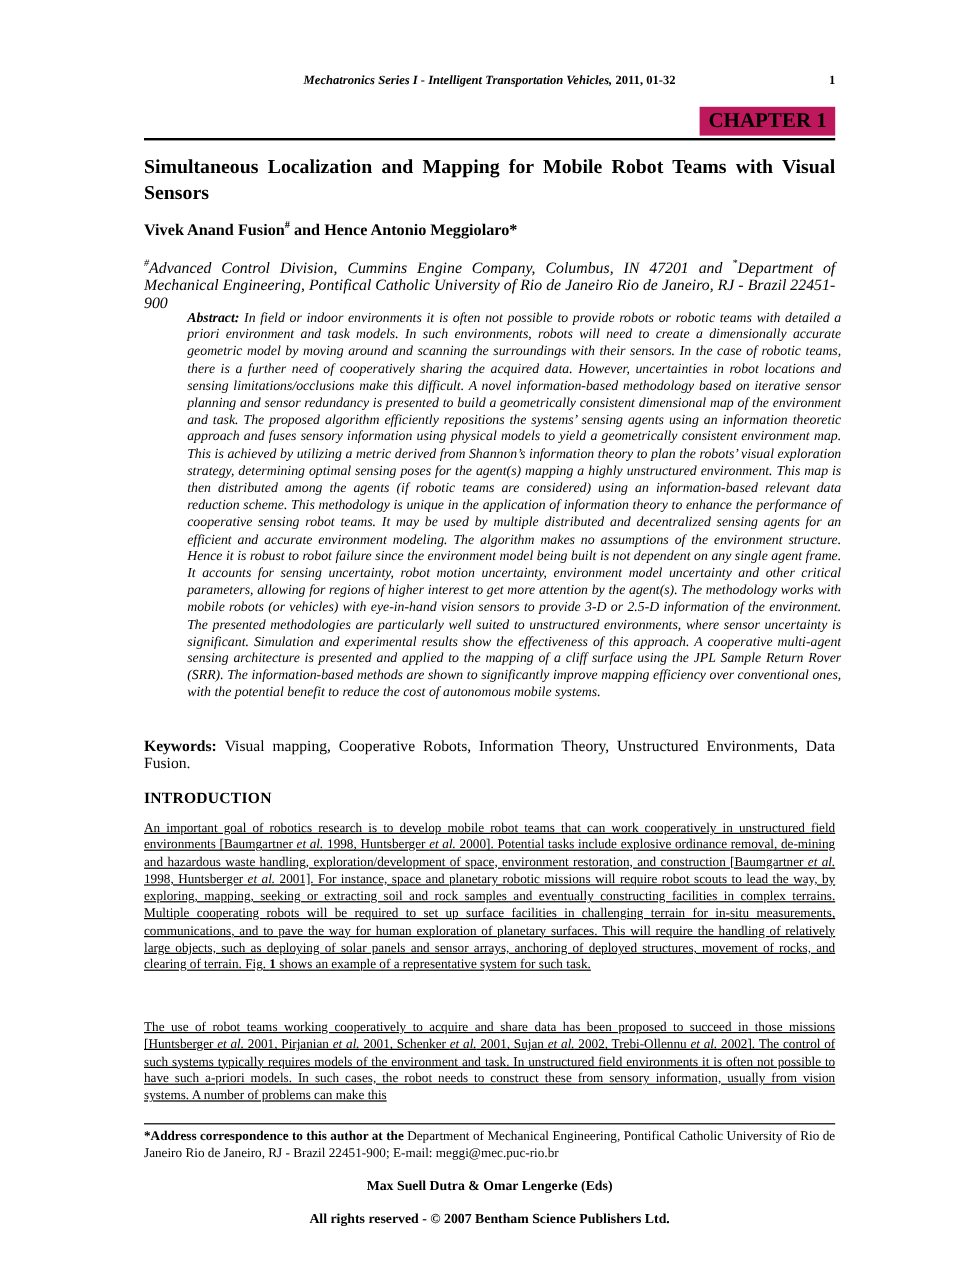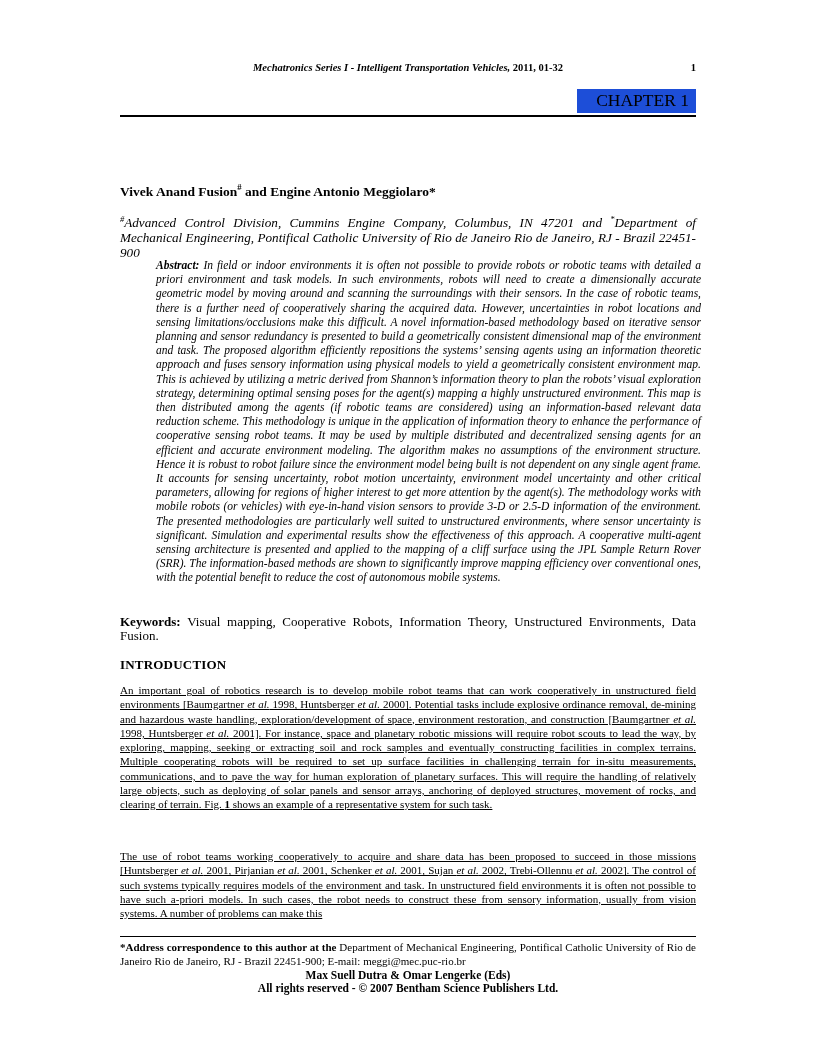--- a/index.html
+++ b/index.html
@@ -11,56 +11,57 @@
     color:#000;
     overflow:hidden;
   }
   .abs{position:absolute;}
   .col{left:120px;width:576px;}
   .running-header{top:62px;height:16px;font-size:10.5px;font-weight:bold;}
   .running-header .citation{display:block;text-align:center;}
   .running-header .pagenum{position:absolute;right:0;top:0;}
   .badge-row{top:89px;text-align:right;}
   .chapter-badge{
-    display:inline-block;background:#1d4ed8;
-    font-size:17.5px;font-weight:normal;
-    padding:2px 7px 3px 19px;line-height:1.1;
+    display:inline-block;background:#be185d;
+    font-size:17.5px;font-weight:bold;
+    padding:2px 7px 3px 7px;line-height:1.1;
   }
   .header-rule{top:115px;height:2px;background:#000;}
   .paper-title{top:128px;font-size:16.5px;font-weight:bold;line-height:21.8px;text-align:justify;}
   .authors{top:182px;font-size:13.5px;font-weight:bold;}
   .affiliation{top:212px;font-size:13.2px;font-style:italic;line-height:15px;text-align:justify;}
   .abstract{top:258px;left:156px;width:545px;font-size:11.5px;line-height:14.2px;text-align:justify;font-style:italic;}
   .keywords{top:615px;font-size:13px;line-height:14.3px;text-align:justify;}
   .section-heading{top:657px;font-size:13px;font-weight:bold;letter-spacing:.2px;}
   .body-par{font-size:11px;line-height:14.25px;text-align:justify;text-decoration:underline;}
   .par1{top:683px;}
   .par2{top:849px;}
   .footnote-rule{top:936px;height:1.4px;background:#000;}
   .footnote{top:941px;font-size:11px;line-height:13.9px;text-align:justify;}
   .page-footer{top:969px;font-size:11.5px;font-weight:bold;line-height:13.2px;text-align:center;}
-  .page-footer div{display:block;}
+  .page-footer div{display:block;margin-top:14px;}
 </style>
 </head>
 <body>
 
 <div class="page">
 
   <div class="abs col running-header">
     <span class="citation"><span style="font-weight: bold; font-style: italic;">Mechatronics Series I - Intelligent Transportation Vehicles,</span><span style="font-weight: bold;"> 2011, 01-32</span></span>
     <span class="pagenum">1</span>
   </div>
 
   <div class="abs col badge-row">
     <span class="chapter-badge">CHAPTER 1</span>
   </div>
   <div class="abs col header-rule"></div>
 
+  <h1 class="abs col paper-title" style="margin:0;">Simultaneous Localization and Mapping for Mobile Robot Teams with Visual Sensors</h1>
 
-  <div class="abs col authors"><span style="font-weight: bold;">Vivek Anand Fusion</span><span style="font-weight: bold; vertical-align: super; font-size: 64%;">#</span><span style="font-weight: bold;"> and Engine Antonio Meggiolaro*</span></div>
+  <div class="abs col authors"><span style="font-weight: bold;">Vivek Anand Fusion</span><span style="font-weight: bold; vertical-align: super; font-size: 64%;">#</span><span style="font-weight: bold;"> and Hence Antonio Meggiolaro*</span></div>
 
   <div class="abs col affiliation"><span style="vertical-align: super; font-size: 64%;">#</span><span>Advanced Control Division, Cummins Engine Company, Columbus, IN 47201 and </span><span style="vertical-align: super; font-size: 64%;">*</span><span>Department of Mechanical Engineering, Pontifical Catholic University of Rio de Janeiro Rio de Janeiro, RJ - Brazil 22451-900</span></div>
 
   <div class="abs abstract"><span style="font-weight: bold;">Abstract: </span><span>In field or indoor environments it is often not possible to provide robots or robotic teams with detailed a priori environment and task models. In such environments, robots will need to create a dimensionally accurate geometric model by moving around and scanning the surroundings with their sensors. In the case of robotic teams, there is a further need of cooperatively sharing the acquired data. However, uncertainties in robot locations and sensing limitations/occlusions make this difficult. A novel information-based methodology based on iterative sensor planning and sensor redundancy is presented to build a geometrically consistent dimensional map of the environment and task. The proposed algorithm efficiently repositions the systems’ sensing agents using an information theoretic approach and fuses sensory information using physical models to yield a geometrically consistent environment map. This is achieved by utilizing a metric derived from Shannon’s information theory to plan the robots’ visual exploration strategy, determining optimal sensing poses for the agent(s) mapping a highly unstructured environment. This map is then distributed among the agents (if robotic teams are considered) using an information-based relevant data reduction scheme. This methodology is unique in the application of information theory to enhance the performance of cooperative sensing robot teams. It may be used by multiple distributed and decentralized sensing agents for an efficient and accurate environment modeling. The algorithm makes no assumptions of the environment structure. Hence it is robust to robot failure since the environment model being built is not dependent on any single agent frame. It accounts for sensing uncertainty, robot motion uncertainty, environment model uncertainty and other critical parameters, allowing for regions of higher interest to get more attention by the agent(s). The methodology works with mobile robots (or vehicles) with eye-in-hand vision sensors to provide 3-D or 2.5-D information of the environment. The presented methodologies are particularly well suited to unstructured environments, where sensor uncertainty is significant. Simulation and experimental results show the effectiveness of this approach. A cooperative multi-agent sensing architecture is presented and applied to the mapping of a cliff surface using the JPL Sample Return Rover (SRR). The information-based methods are shown to significantly improve mapping efficiency over conventional ones, with the potential benefit to reduce the cost of autonomous mobile systems.</span></div>
 
   <div class="abs col section-heading">INTRODUCTION</div>
 
   <div class="abs col keywords"><span style="font-weight: bold;">Keywords: </span><span>Visual mapping, Cooperative Robots, Information Theory, Unstructured Environments, Data Fusion.</span></div>
 
   <div class="abs col body-par par1"><span>An important goal of robotics research is to develop mobile robot teams that can work cooperatively in unstructured field environments [Baumgartner </span><span style="font-style: italic;">et al.</span><span> 1998, Huntsberger </span><span style="font-style: italic;">et al.</span><span> 2000]. Potential tasks include explosive ordinance removal, de-mining and hazardous waste handling, exploration/development of space, environment restoration, and construction [Baumgartner </span><span style="font-style: italic;">et al.</span><span> 1998, Huntsberger </span><span style="font-style: italic;">et al.</span><span> 2001]. For instance, space and planetary robotic missions will require robot scouts to lead the way, by exploring, mapping, seeking or extracting soil and rock samples and eventually constructing facilities in complex terrains. Multiple cooperating robots will be required to set up surface facilities in challenging terrain for in-situ measurements, communications, and to pave the way for human exploration of planetary surfaces. This will require the handling of relatively large objects, such as deploying of solar panels and sensor arrays, anchoring of deployed structures, movement of rocks, and clearing of terrain. Fig. </span><span style="font-weight: bold;">1</span><span> shows an example of a representative system for such task.</span></div>

